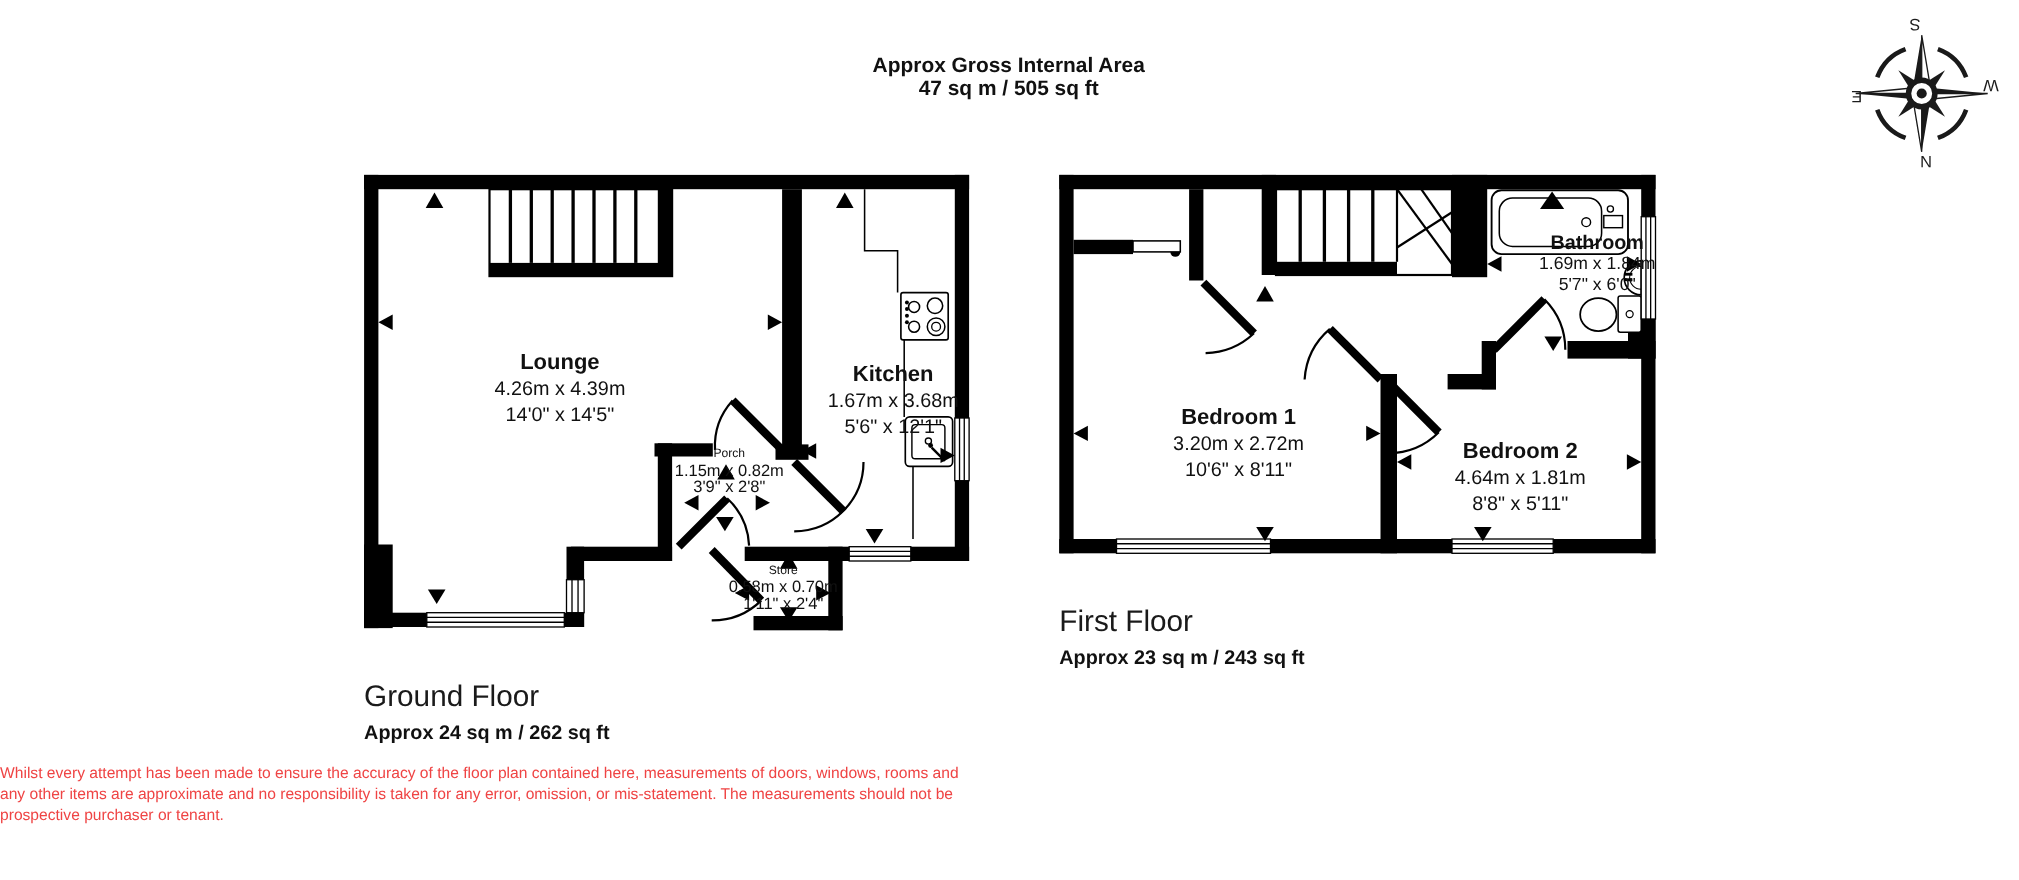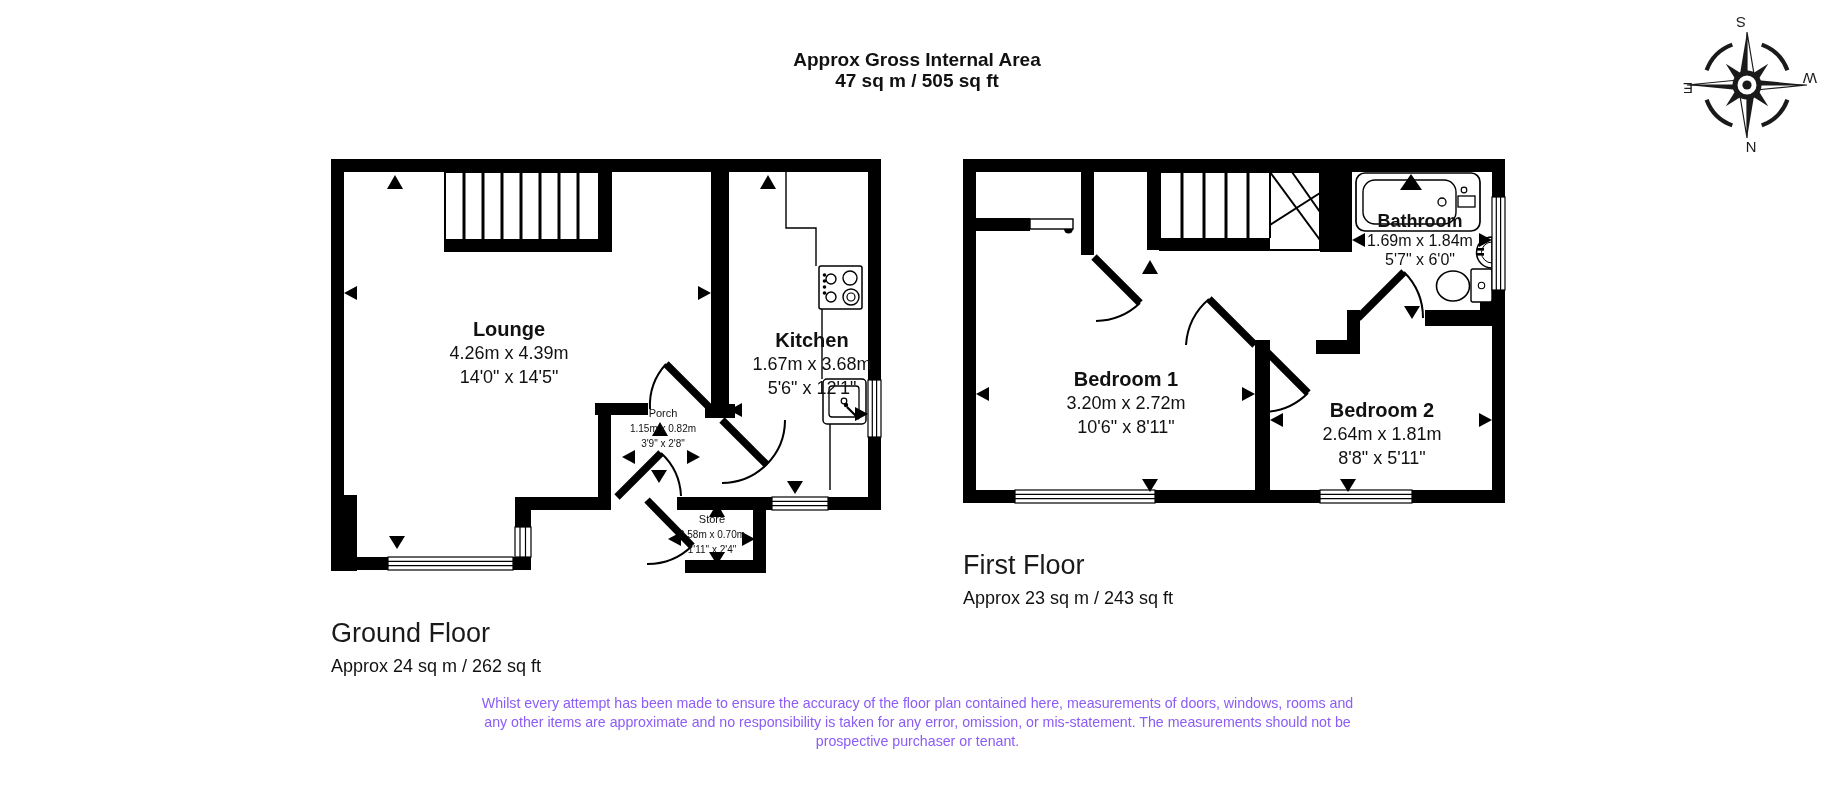--- a/index.html
+++ b/index.html
@@ -5,29 +5,29 @@
   html,body{margin:0;padding:0;background:#fff;}
   body{width:1835px;height:800px;position:relative;overflow:hidden;
        font-family:"Liberation Sans", sans-serif;color:#111;}
   #plan-svg{position:absolute;left:0;top:0;}
   .abs{position:absolute;}
   .ctr{transform:translate(-50%,-50%);text-align:center;}
   .title-line{font-weight:bold;font-size:19px;line-height:22px;white-space:nowrap;}
   .room-label{line-height:24px;white-space:nowrap;}
   .room-label .room-name{font-weight:bold;font-size:20px;}
   .room-label .room-dim{font-size:18px;}
-  .room-label.bath{line-height:19px;}
+  .room-label.bath{line-height:19px;margin-left:32px;}
   .room-label.bath .room-name{font-size:18px;}
   .room-label.bath .room-dim{font-size:16px;}
   .room-label.tiny{line-height:15px;}
   .room-label.tiny .room-name{font-weight:normal;font-size:11px;}
-  .room-label.tiny .room-dim{font-size:10px;}
+  .room-label.tiny .room-dim{font-size:15px;}
   .floor-name{font-size:27px;line-height:30px;color:#1a1a1a;white-space:nowrap;}
-  .floor-area{font-weight:normal;font-size:18px;white-space:nowrap;}
-  .disclaimer{width:100%;text-align:center;font-size:14.2px;line-height:18.8px;color:#8b5cf6;}
+  .floor-area{font-weight:bold;font-size:18px;white-space:nowrap;}
+  .disclaimer{width:100%;font-size:14.2px;line-height:18.8px;color:#ef4444;}
   svg text.compass-letter{font-size:15px;fill:#1c1c1c;}
 </style>
 </head>
 <body>
 
 <svg id="plan-svg" width="1835" height="800" viewBox="0 0 1835 800">
 
   <g fill="#000">
 
     <rect x="331" y="159" width="550" height="13"></rect>
@@ -322,21 +322,21 @@
 </div>
 
 <div class="abs ctr room-label" style="left:1126px;top:403px">
   <div class="room-name">Bedroom 1</div>
   <div class="room-dim">3.20m x 2.72m</div>
   <div class="room-dim">10'6" x 8'11"</div>
 </div>
 
 <div class="abs ctr room-label" style="left:1382px;top:434px">
   <div class="room-name">Bedroom 2</div>
-  <div class="room-dim">2.64m x 1.81m</div>
+  <div class="room-dim">4.64m x 1.81m</div>
   <div class="room-dim">8'8" x 5'11"</div>
 </div>
 
 <div class="abs ctr room-label bath" style="left:1420px;top:240px">
   <div class="room-name">Bathroom</div>
   <div class="room-dim">1.69m x 1.84m</div>
   <div class="room-dim">5'7" x 6'0"</div>
 </div>
 
 <div class="abs floor-name" style="left:331px;top:618px">Ground Floor</div>

